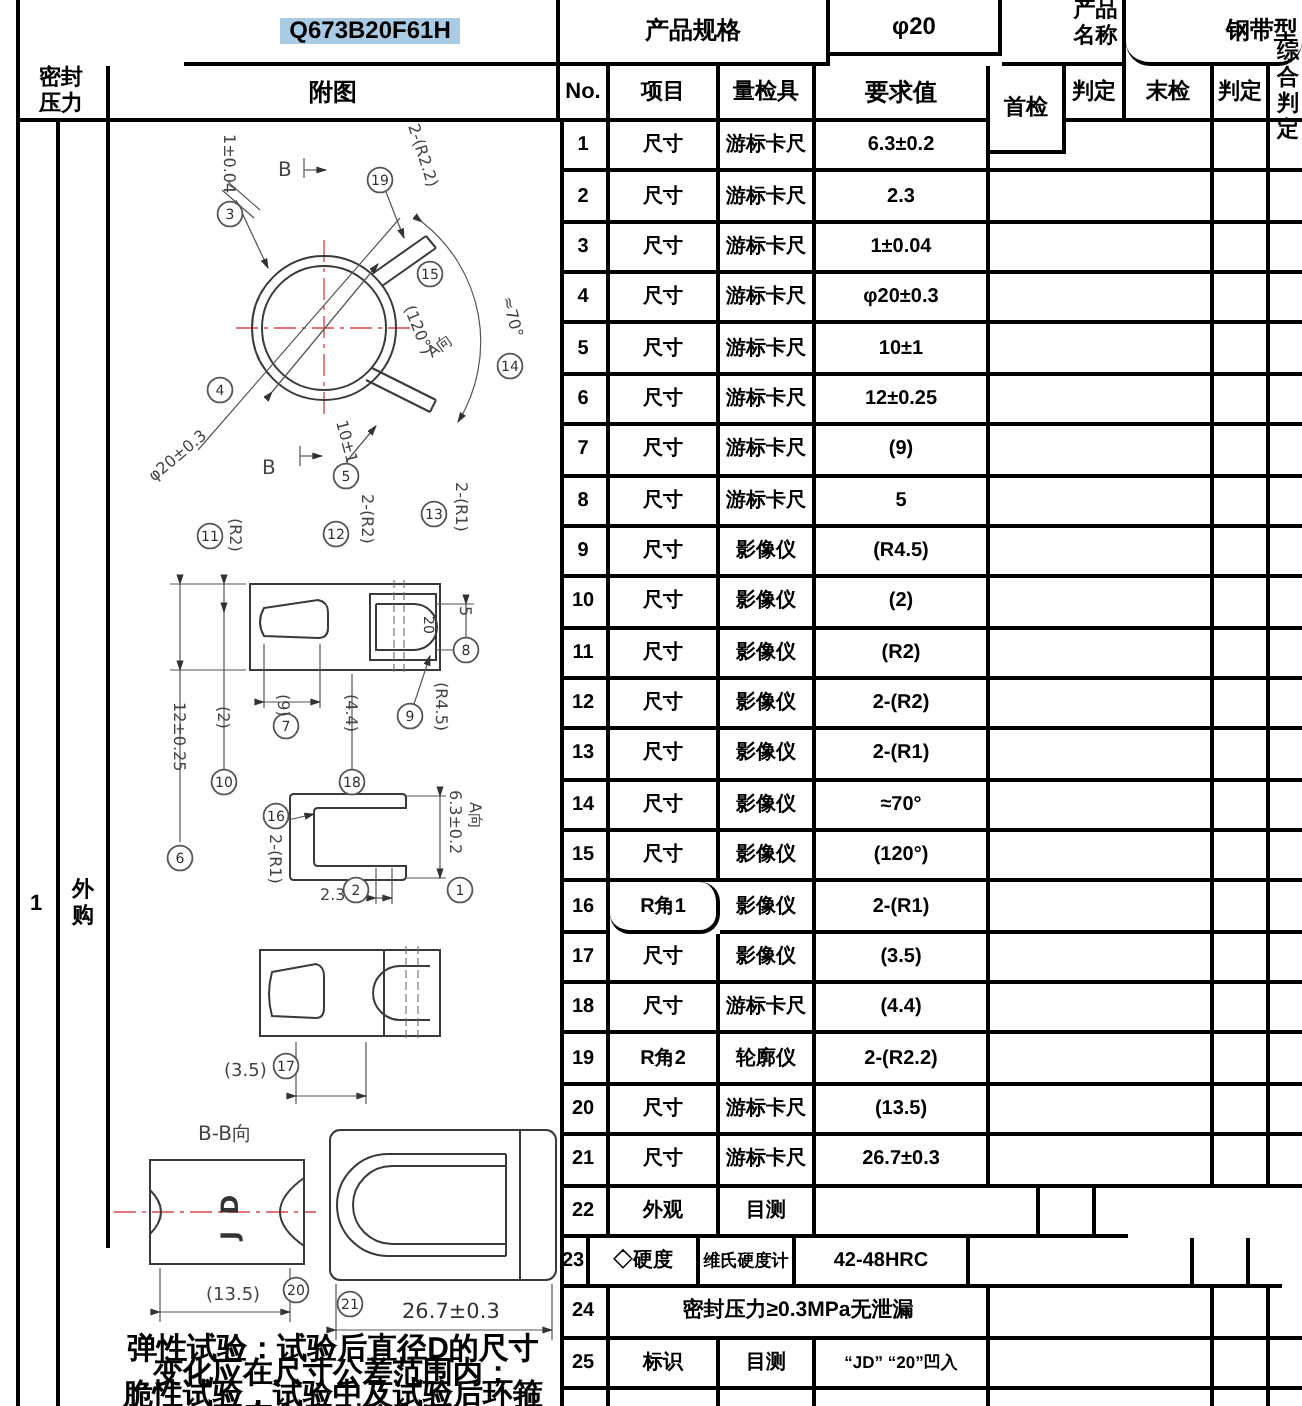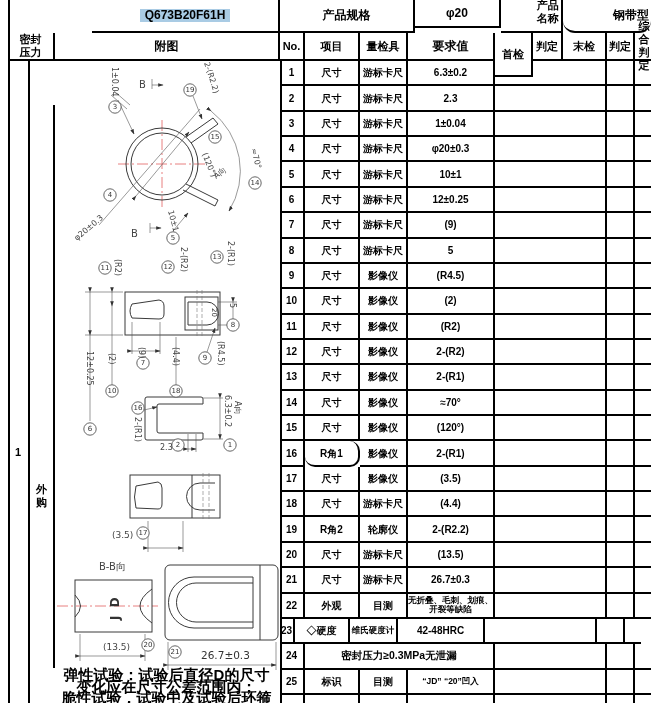--- a/index.html
+++ b/index.html
@@ -90,21 +90,21 @@
   <div class="hc" style="left:607px;top:33px;width:28px;height:28px;">
     <span>判定</span>
   </div>
   <div class="hc noR" style="left:635px;top:33px;width:16px;height:28px;justify-content:flex-start;padding-left:2px;">
     <span class="wrap2">综合判定</span>
   </div>
 
   <div class="tall" style="left:8px;top:61px;width:22px;height:642px;">
     <span class="lab" style="top:385px;">1</span>
   </div>
-  <div class="tall" style="left:30px;top:61px;width:25px;height:563px;margin-top:44px;">
+  <div class="tall" style="left:30px;top:61px;width:25px;height:563px;">
     <span class="lab" style="top:378px;"><span class="vert">外购</span></span>
   </div>
 
   <div class="dwg">
     <svg width="225" height="642" viewBox="0 0 225 642" xmlns="http://www.w3.org/2000/svg">
       <defs>
         <marker id="ah" markerWidth="9" markerHeight="8" refX="8" refY="3" orient="auto">
           <path d="M0,0 L9,3 L0,6 z" fill="#333"></path>
         </marker>
       </defs>
@@ -521,21 +521,20 @@
         <div class="tc" style="width: 48px;">游标卡尺</div>
         <div class="tc" style="width: 87px;">26.7±0.3</div>
         <div class="tc" style="width: 112px;"></div>
         <div class="tc" style="width: 28px;"></div>
         <div class="tc comp" style="width: 16px;"></div>
       </div>
       <div class="trow">
         <div class="tc" style="width: 25px;">22</div>
         <div class="tc" style="width: 55px;">外观</div>
         <div class="tc" style="width: 48px;">目测</div>
-        <div class="tc sm" style="width: 87px;">无折叠、毛刺、划痕、开裂等缺陷</div>
         <div class="tc" style="width: 112px;"></div>
         <div class="tc" style="width: 28px;"></div>
         <div class="tc comp" style="width: 16px;"></div>
       </div>
       <div class="trow">
         <div class="tc" style="width: 15px;">23</div>
         <div class="tc" style="width: 55px;">◇硬度</div>
         <div class="tc sm" style="width: 48px;">维氏硬度计</div>
         <div class="tc" style="width: 87px;">42-48HRC</div>
         <div class="tc" style="width: 112px;"></div>

